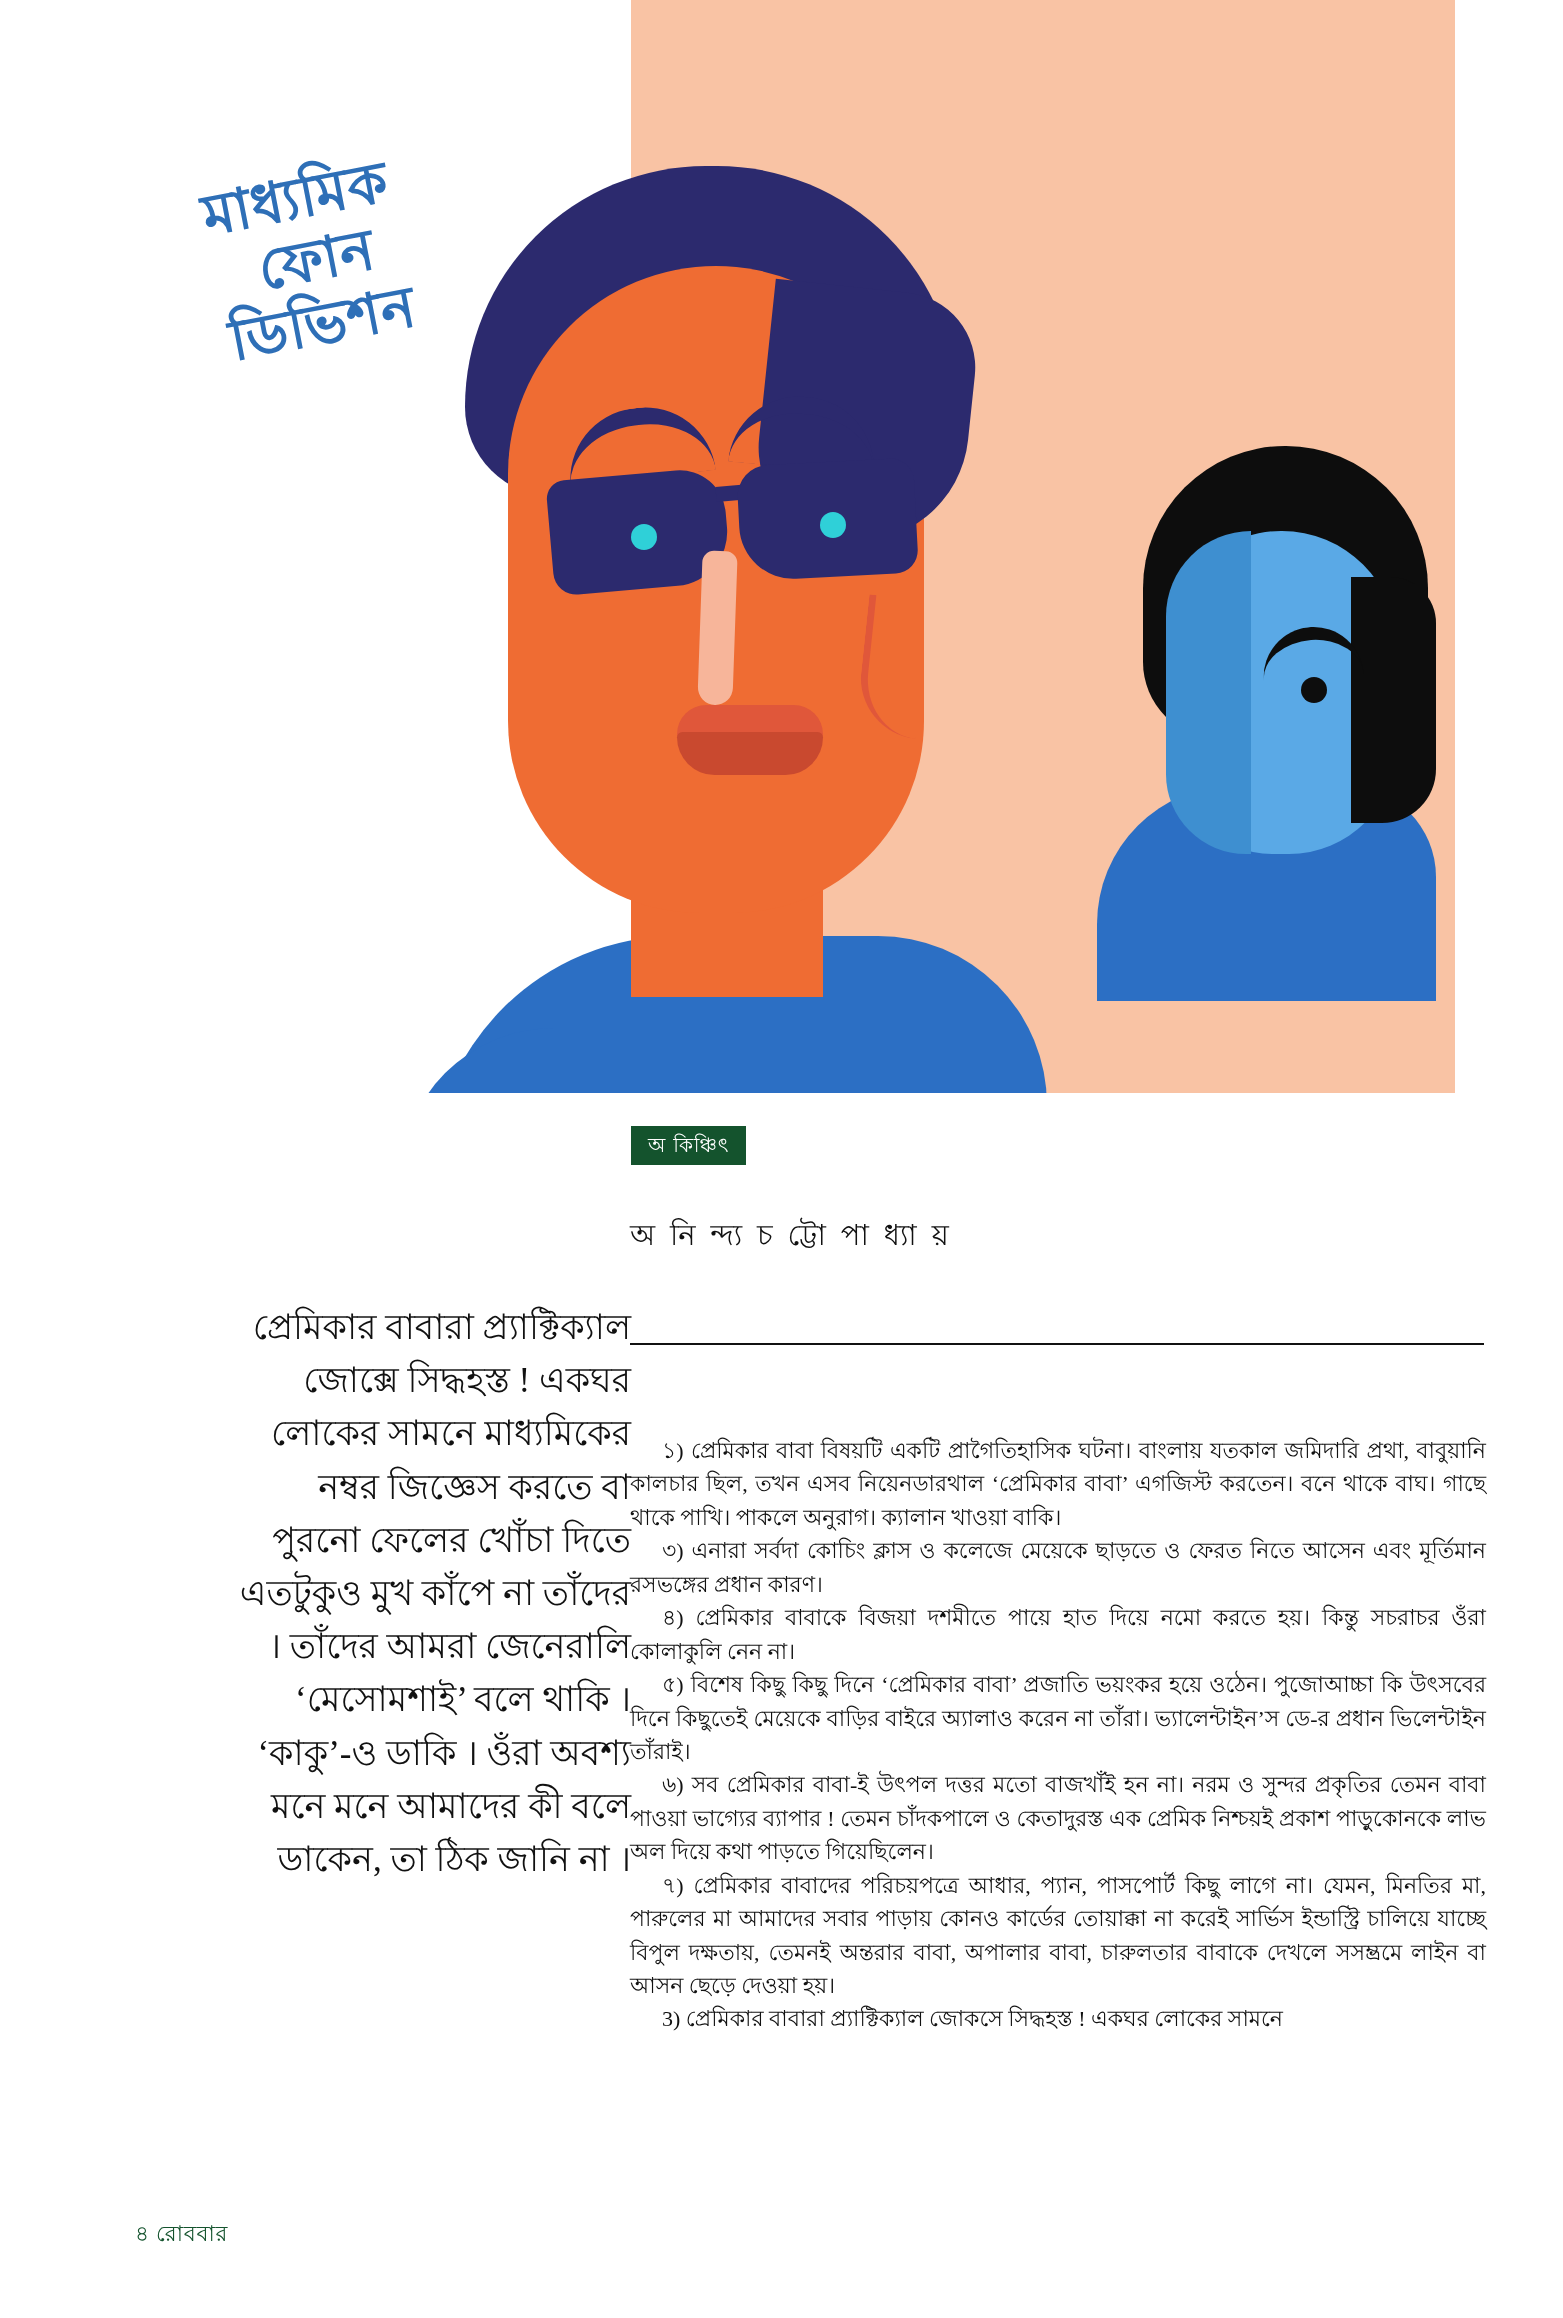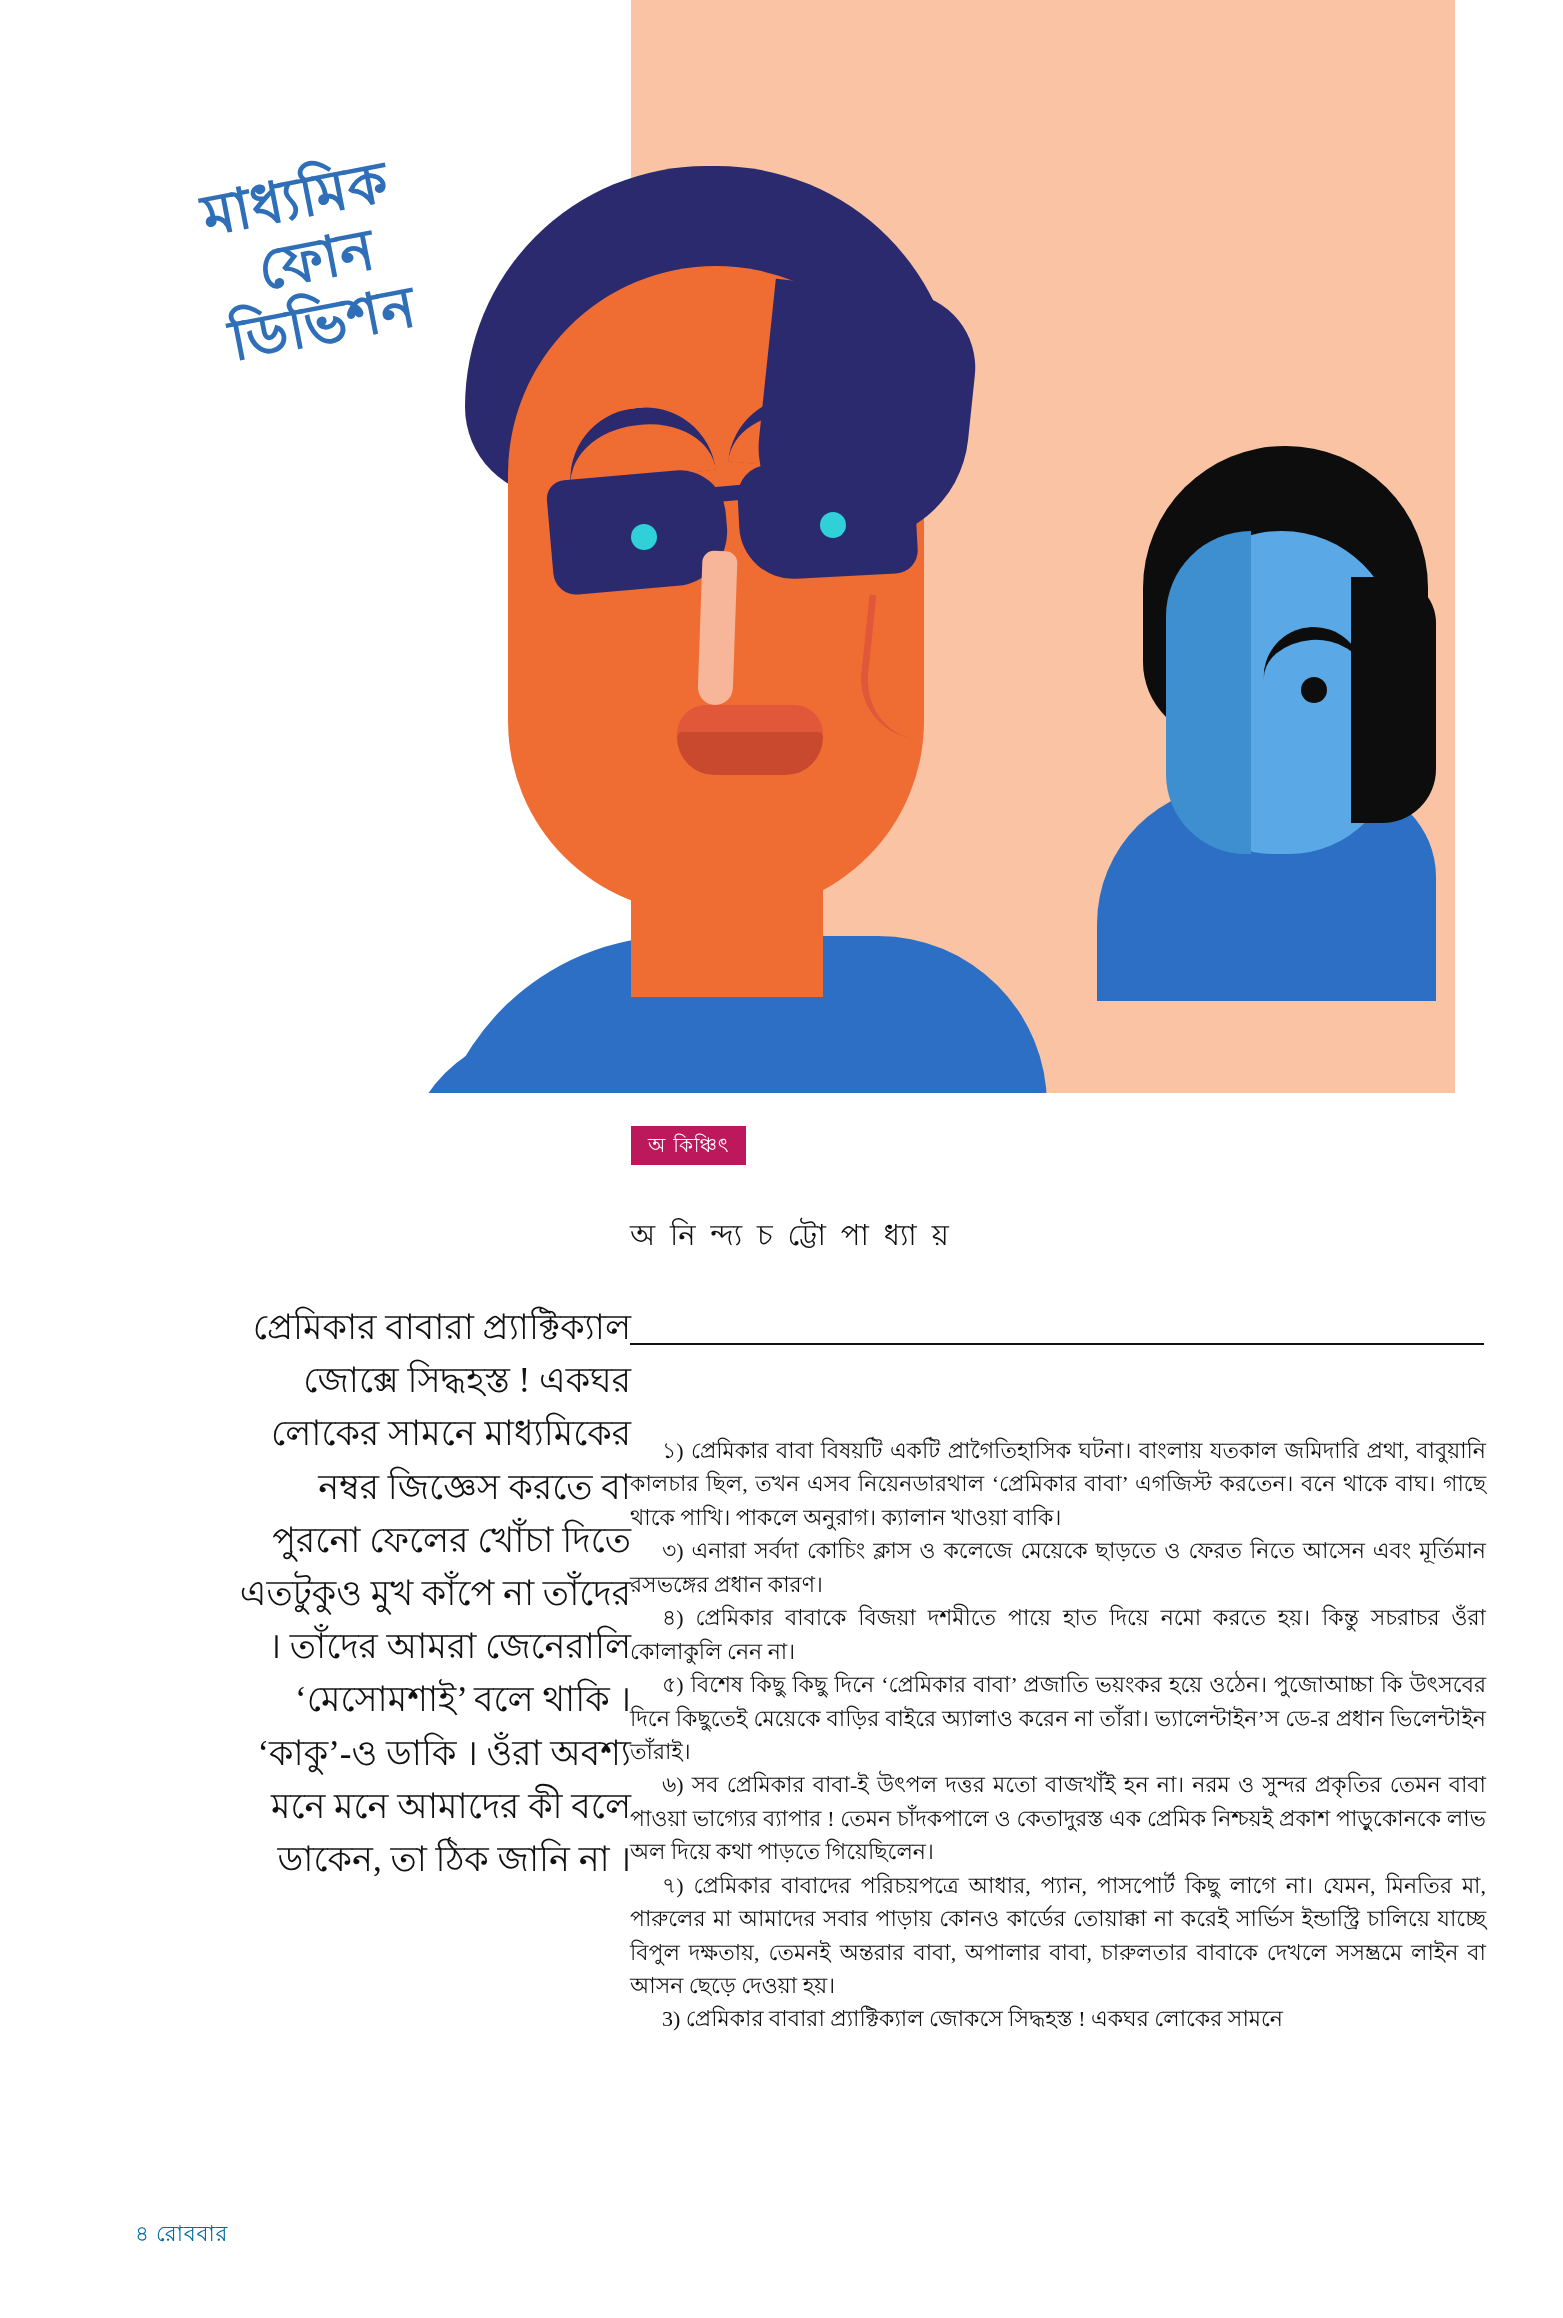--- a/index.html
+++ b/index.html
@@ -136,21 +136,21 @@
   }
   .boy-eye{position:absolute;left:181px;top:231px;width:26px;height:26px;border-radius:50%;background:#0d0d0d;}
   .boy-body{
     position:absolute;left:-23px;top:339px;width:339px;height:216px;background:#2c6fc4;
     border-radius:139px 92px 0 0;
   }
 
   
   .kicker{
     position:absolute;left:631px;top:1126px;
-    background:#be185d;color:#ffffff;
+    background:#14532d;color:#ffffff;
     font-family:"DejaVu Sans", sans-serif;
     font-size:20px;line-height:1;
     padding:8.5px 17px 10px 17px;
     letter-spacing:0.8px;
     text-align:right;
   }
   .byline{
     position:absolute;left:630px;top:1212px;width:847px;
     font-family:"Liberation Serif", serif;
     font-size:29px;letter-spacing:3.8px;color:#111;
@@ -178,21 +178,21 @@
     font-family:"Liberation Serif", serif;
     font-size:22px;line-height:1.52;color:#111;
     text-align:justify;
   }
   .body-col p{margin:0 0 0 0;text-indent:32px;}
 
   
   .folio{
     position:absolute;left:135px;top:2217px;
     font-family:"Liberation Serif", serif;
-    font-size:21.6px;color:#0369a1;letter-spacing:0.8px;
+    font-size:21.6px;color:#14532d;letter-spacing:0.8px;
   }
 </style>
 </head>
 <body>
 
 <div class="page">
 
   <div class="art">
     <div class="art-bg-peach"></div>
 

